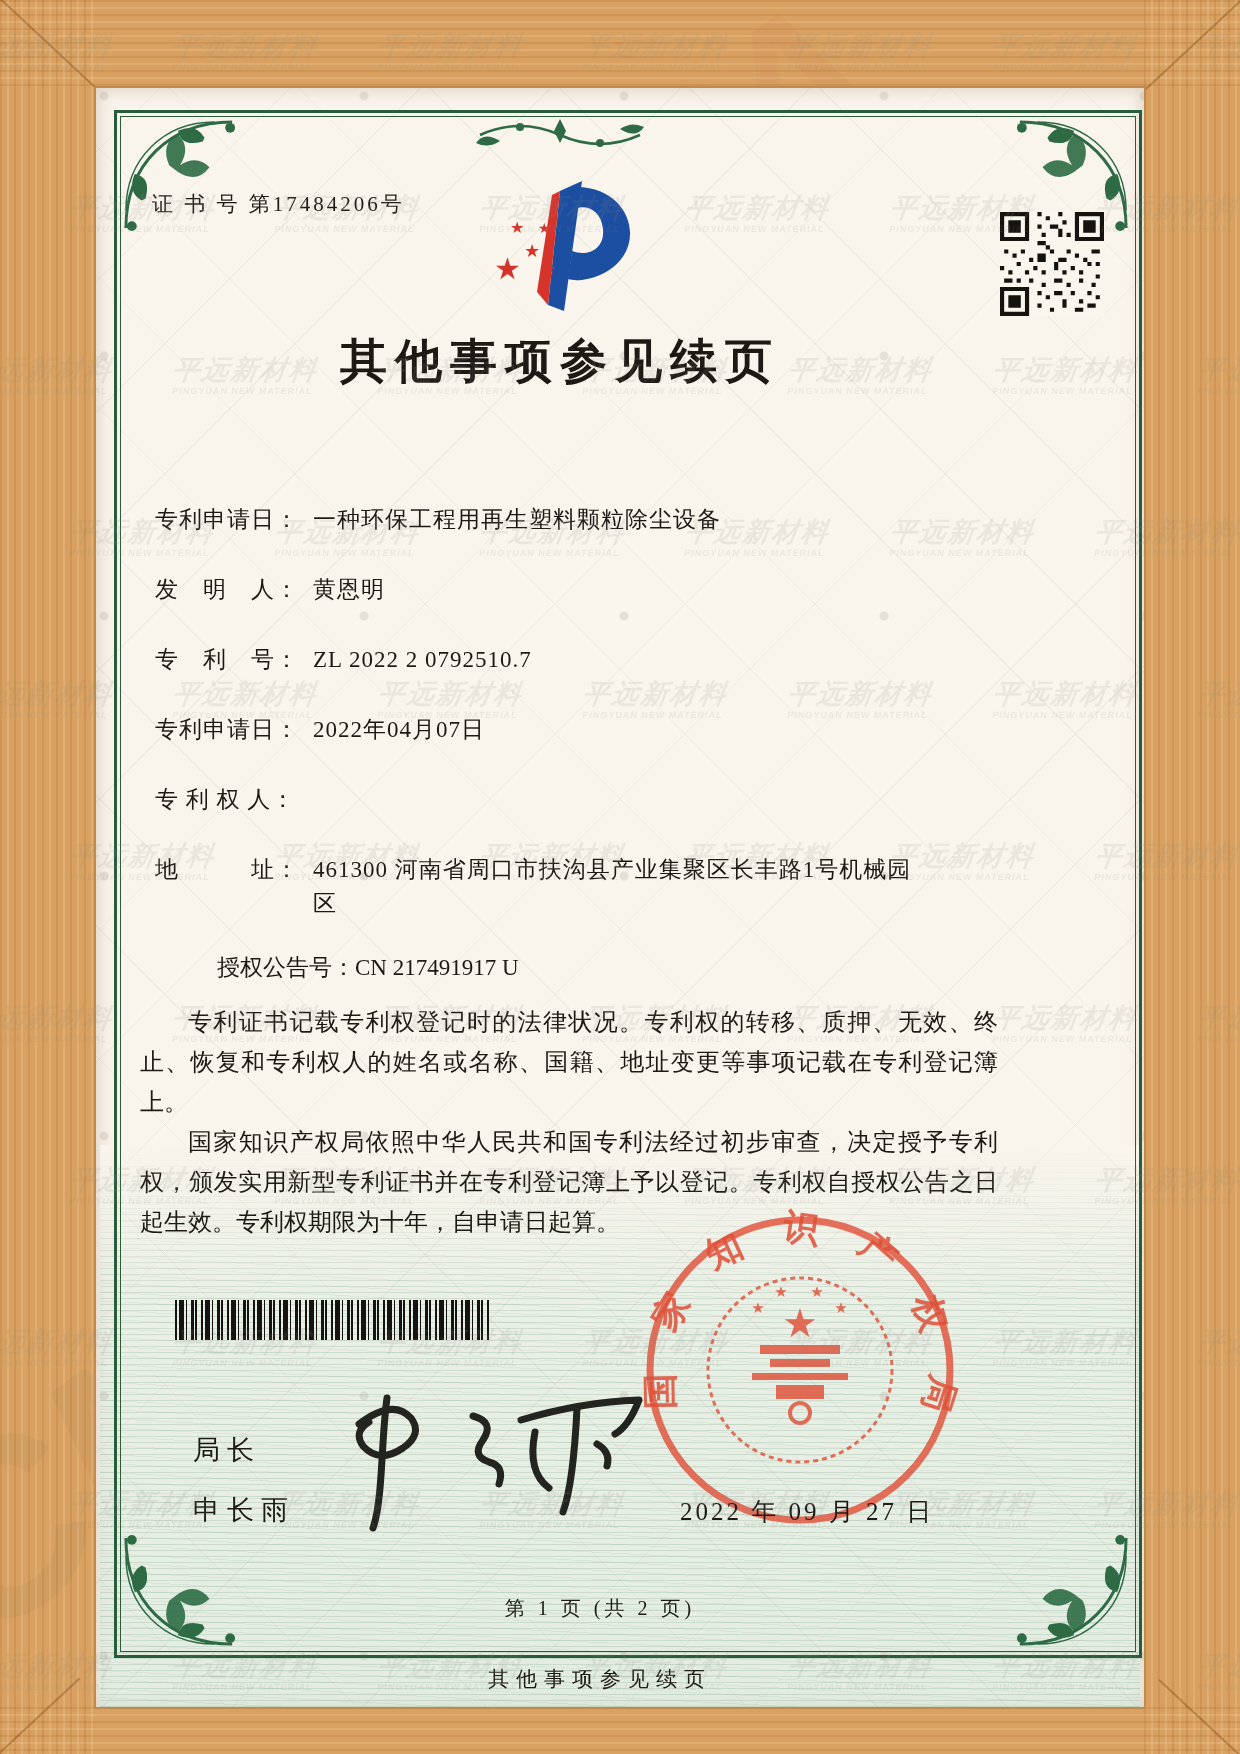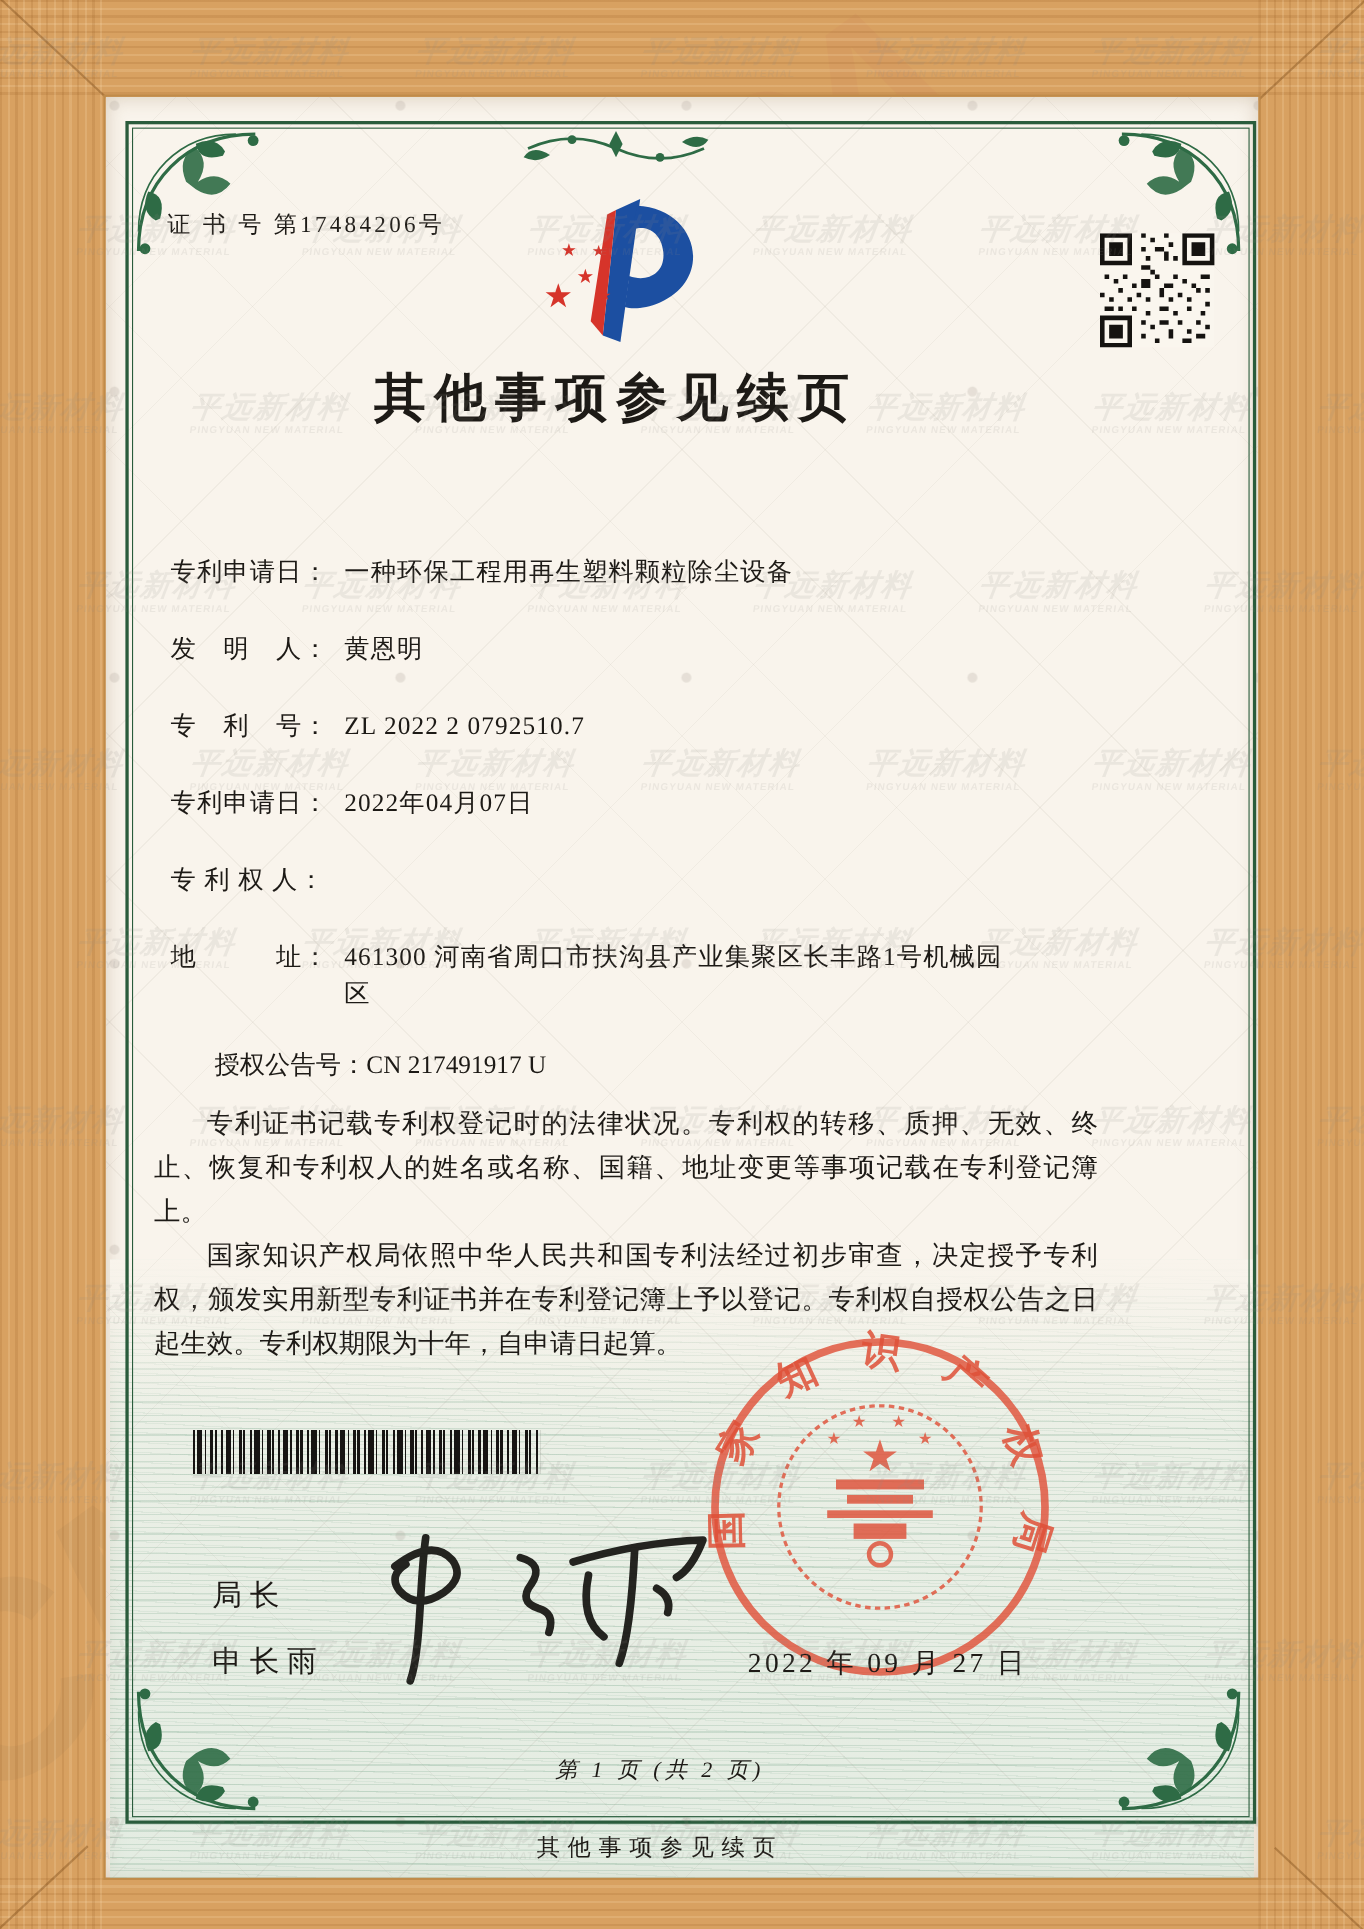--- a/index.html
+++ b/index.html
@@ -37,27 +37,27 @@
   
   .content{z-index:5;color:#1d1a16;}
   .cert-number{left:152px;top:190px;font-size:21px;letter-spacing:3px;}
   .title{left:140px;top:330px;width:840px;text-align:center;font-size:47px;font-weight:700;letter-spacing:8px;}
   .fields{left:155px;top:503px;width:880px;}
   .frow{position:absolute;left:0;display:flex;font-size:23px;line-height:34px;}
   .flabel{display:inline-block;min-width:158px;letter-spacing:1px;}
   .fvalue{display:inline-block;letter-spacing:1px;}
   .frow.addr .fvalue{max-width:615px;}
   .grant{position:absolute;left:0;top:448px;display:flex;font-size:23px;line-height:34px;}
-  .grant .g2{margin-left:40px;}
+  .grant .g2{margin-left:62px;}
   .body-text{left:140px;top:1002px;width:858px;font-size:24px;line-height:40px;text-align:justify;}
   .body-text p{margin:0;text-indent:2em;}
   .barcode{left:175px;top:1300px;width:316px;height:40px;
     background:repeating-linear-gradient(90deg,#161412 0 2px,rgba(0,0,0,0) 2px 4px,#161412 4px 9px,rgba(0,0,0,0) 9px 11px,#161412 11px 12px,rgba(0,0,0,0) 12px 16px,#161412 16px 19px,rgba(0,0,0,0) 19px 20px,#161412 20px 22px,rgba(0,0,0,0) 22px 26px);}
   .signer{left:193px;top:1420px;font-family:"Liberation Sans","DejaVu Sans",sans-serif;font-size:27px;font-weight:500;letter-spacing:7px;line-height:60px;}
-  .footer{left:140px;top:1595px;width:920px;text-align:center;font-size:20px;letter-spacing:4px;font-style:italic;}
+  .footer{left:140px;top:1595px;width:920px;text-align:center;font-size:20px;letter-spacing:4px;}
   .continuation{left:140px;top:1665px;width:920px;text-align:center;font-size:21px;letter-spacing:7px;z-index:5;}
   
   .wm-layer{left:0;top:0;width:1240px;height:1754px;z-index:9;pointer-events:none;overflow:hidden;}
   .wm{position:absolute;width:200px;text-align:center;transform:skewX(-8deg);color:#8f8b86;opacity:.13;}
   .wm .cn{display:block;font-size:27px;font-weight:700;font-style:italic;letter-spacing:2px;font-family:"Liberation Sans",sans-serif;}
   .wm .en{display:block;font-size:9px;font-weight:700;letter-spacing:1px;font-family:"Liberation Sans",sans-serif;margin-top:-2px;}
   .wm-agency{position:absolute;font-family:"Liberation Sans",sans-serif;font-weight:700;font-style:italic;pointer-events:none;}
   .wm-agency.gray{left:330px;top:430px;font-size:240px;color:#4a4a48;opacity:.055;transform:rotate(-36deg);}
   .wm-agency.pink{left:300px;top:110px;font-size:200px;color:#c05555;opacity:.05;transform:rotate(-36deg);}
   .wm-agency.gray2{left:-140px;top:1230px;font-size:240px;color:#4a4a48;opacity:.05;transform:rotate(-36deg);}

